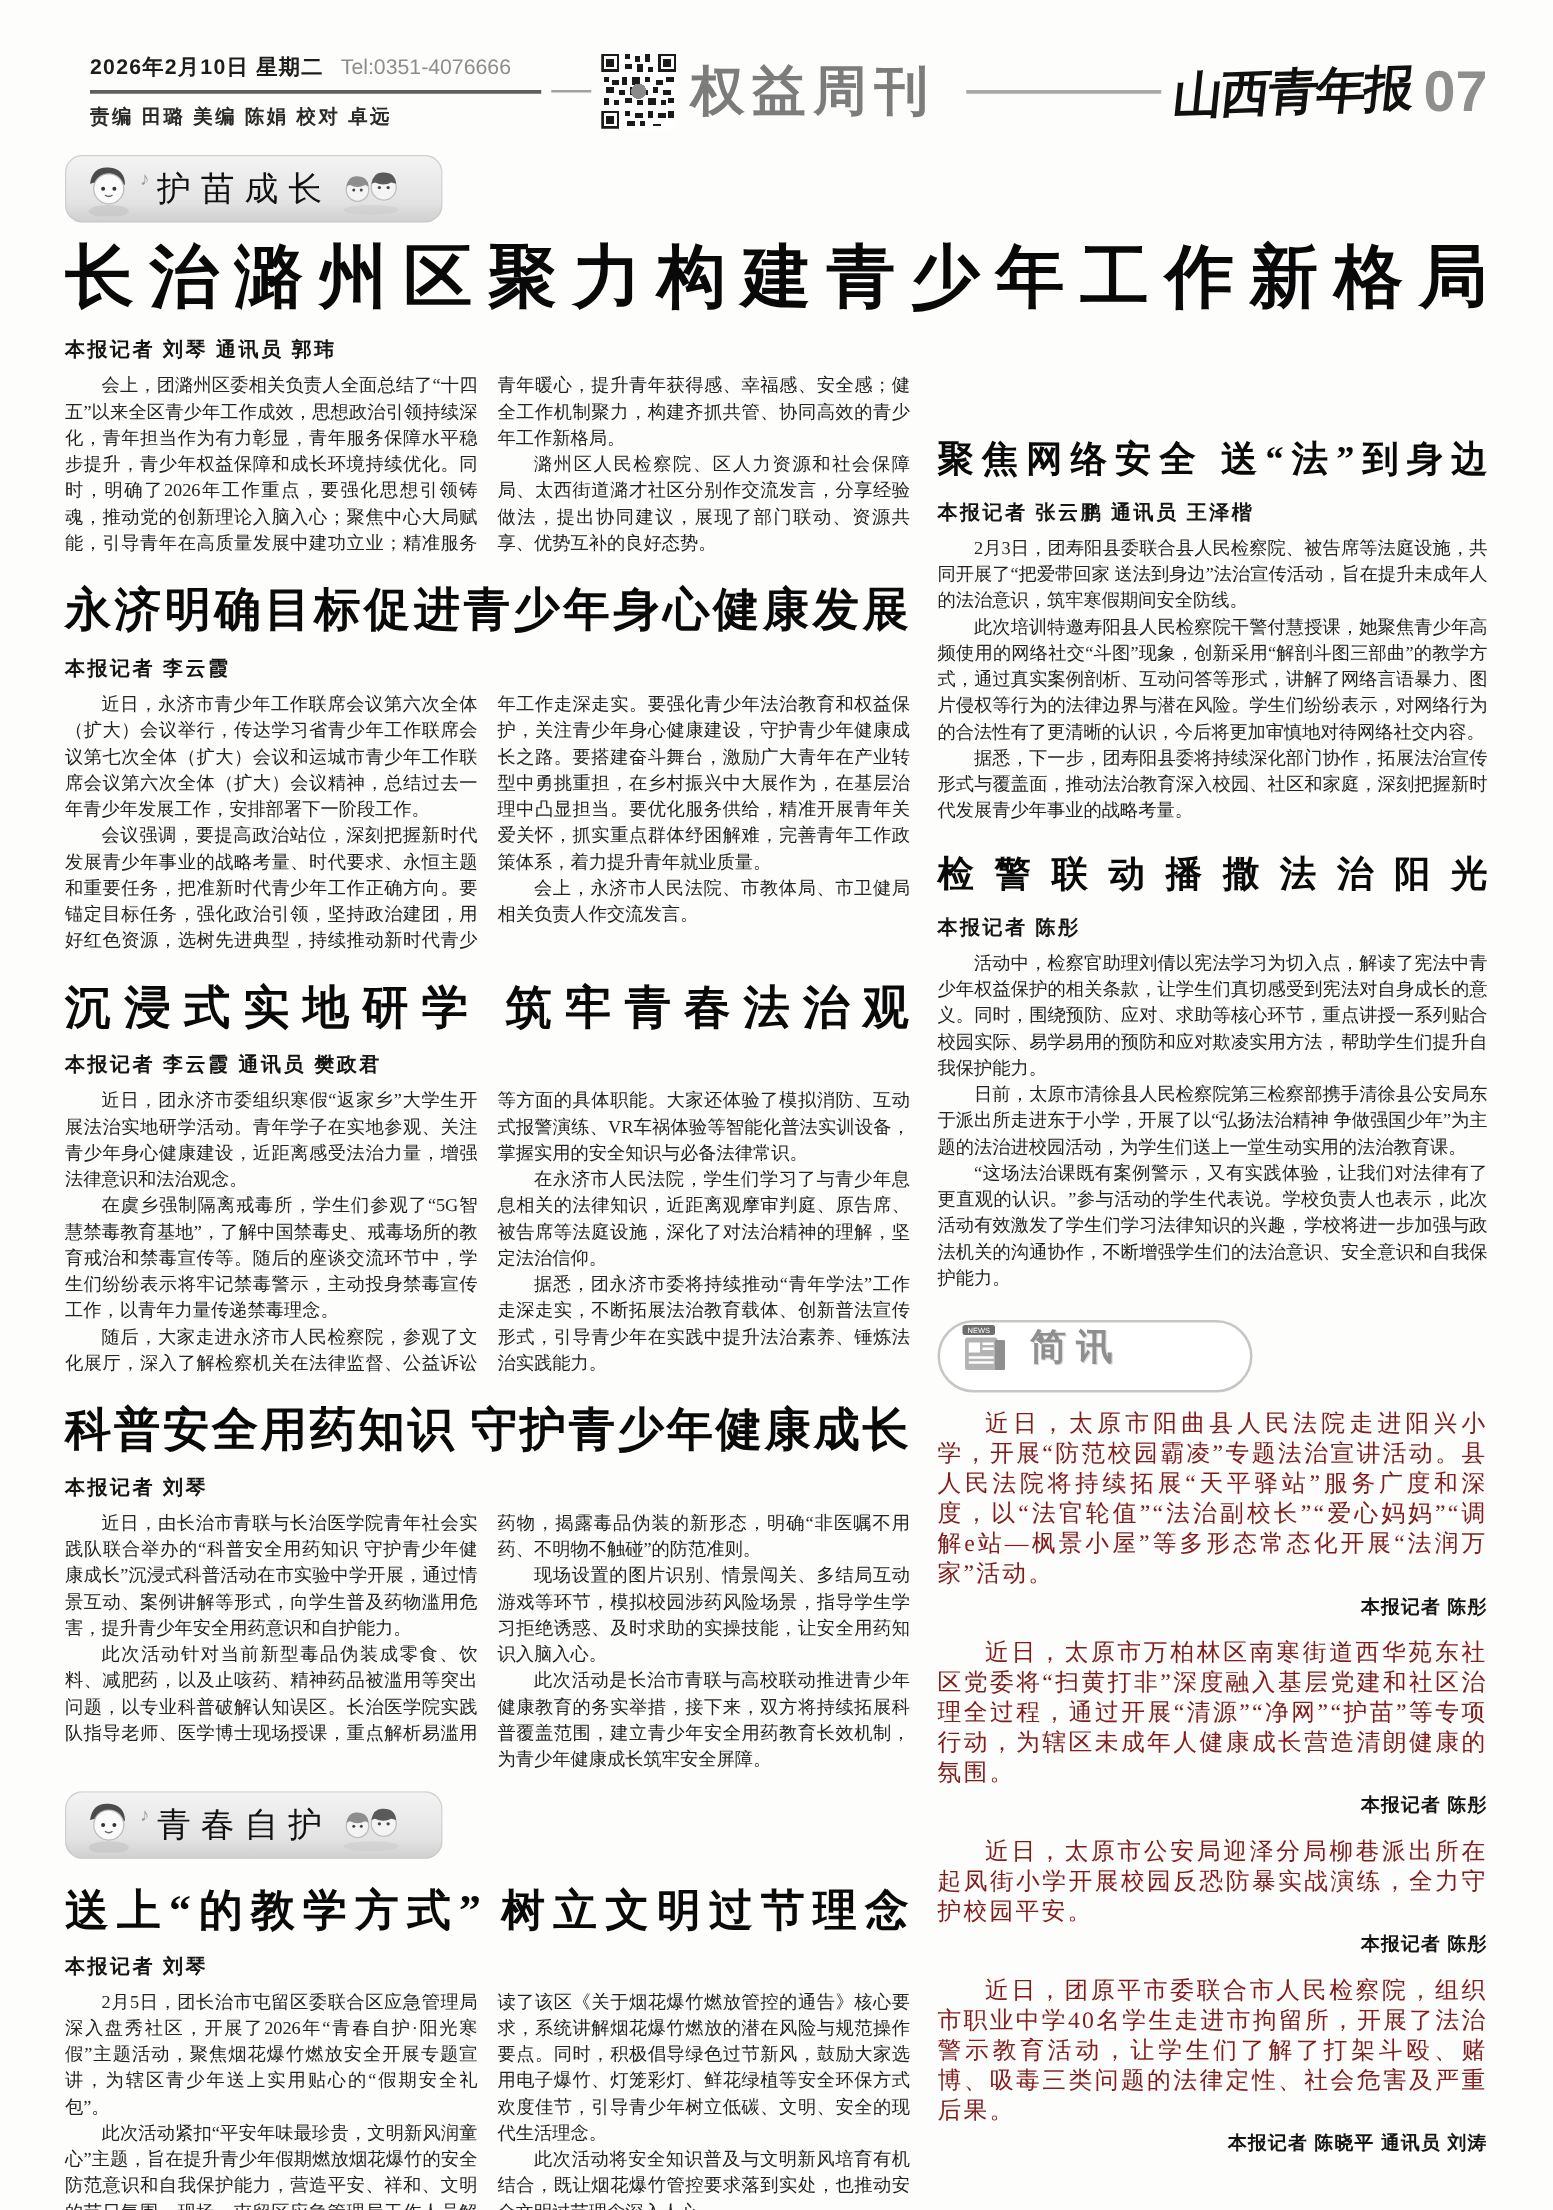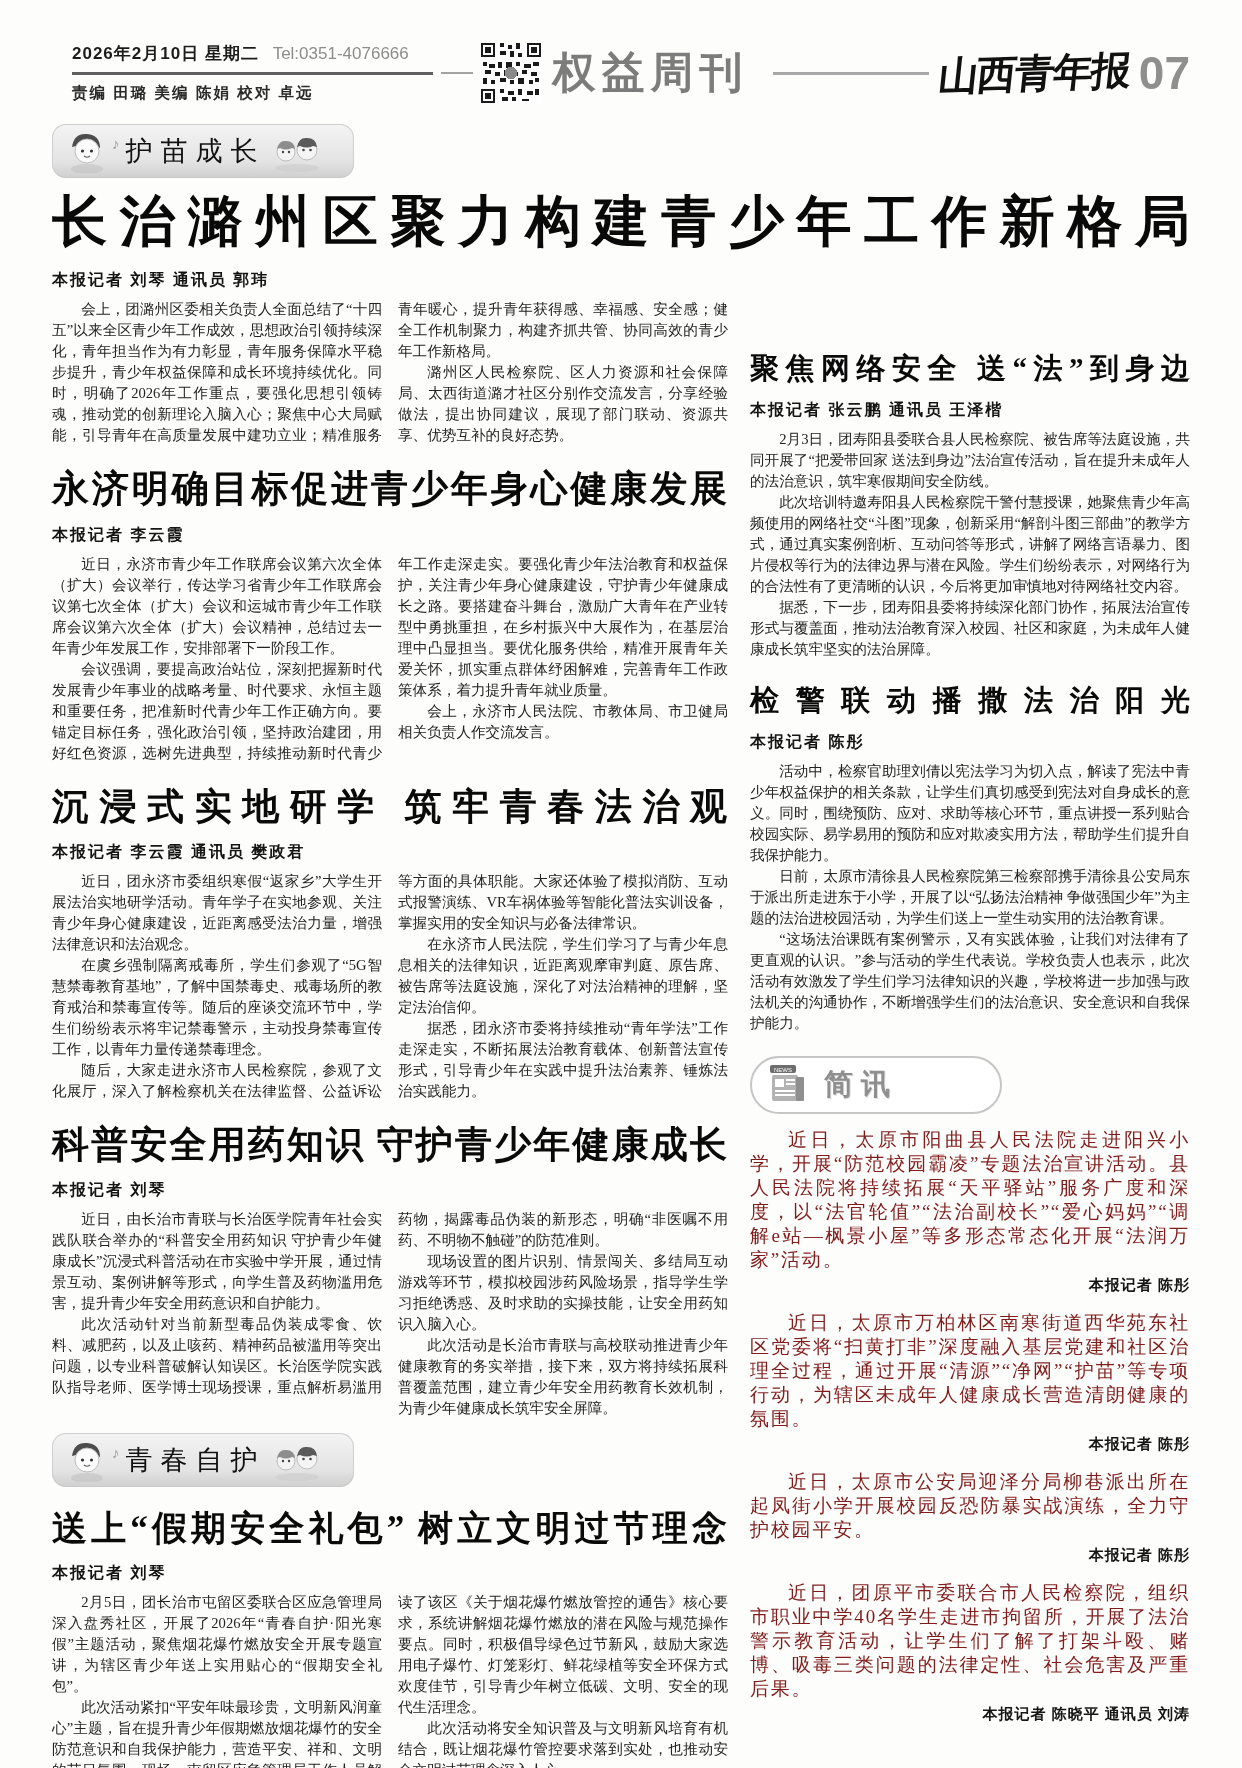--- a/index.html
+++ b/index.html
@@ -61,21 +61,21 @@
     line-height:1.25; text-align:justify; text-align-last:justify; letter-spacing:1px; }
   h2.art-title.small { font-size:35px; }
 
   h3.right-title { margin:0 0 0; font-size:29px; font-weight:bold; color:#0a0a0a;
     line-height:1.3; text-align:justify; text-align-last:justify; }
   .right-art { margin-bottom:22px; }
   .right-body { font-size:14.6px; line-height:21px; text-align:justify; color:#232323; }
   .right-body p { margin:0; text-indent:2em; }
 
   
-  .briefs-badge { display:flex; align-items:center; gap:14px; width:252px; height:58px;
+  .briefs-badge { display:flex; align-items:flex-start; gap:14px; width:252px; height:58px;
     border:2px solid #c6c6c6; border-radius:29px; padding:0 16px; margin:16px 0 14px; background:#fff; }
   .briefs-label { font-family:"Liberation Sans", sans-serif; font-size:29px; font-weight:900;
     color:#8f8f8f; letter-spacing:8px; text-shadow:1px 1px 0 #ddd; }
   .brief-item { font-size:19px; line-height:24px; letter-spacing:1.8px; text-align:justify; color:#7f1d1d; }
   .brief-item p { margin:0; text-indent:2em; }
   .brief-reporter { text-align:right; font-family:"Liberation Sans", sans-serif; font-weight:bold;
     font-size:15px; letter-spacing:1px; margin:4px 0 16px; color:#151515; }
 </style>
 </head>
 <body>
@@ -235,38 +235,38 @@
               <circle cx="19" cy="22" r="1.2" fill="#444"></circle>
             <circle cx="37" cy="20" r="10" fill="#f4f4f4" stroke="#bdbdbd"></circle>
             <path d="M27 17 q2 -10 10 -9 q9 0 10 9 l-4 -1 q-6 3 -13 0 z" fill="#5a5a5a"></path>
             <circle cx="33.5" cy="20" r="1.3" fill="#444"></circle>
               <circle cx="40.5" cy="20" r="1.3" fill="#444"></circle>
             <ellipse cx="27" cy="38" rx="22" ry="4" fill="#d6d6d6"></ellipse>
           </svg>
         </div>
       </div>
 
-      <h2 class="art-title small">送上“假期安全礼包” 树立文明过节理念</h2>
+      <h2 class="art-title small">送上“的教学方式” 树立文明过节理念</h2>
       <div class="byline">本报记者 刘琴</div>
       <div class="two-col bodytext">
         <p>2月5日，团长治市屯留区委联合区应急管理局深入盘秀社区，开展了2026年“青春自护·阳光寒假”主题活动，聚焦烟花爆竹燃放安全开展专题宣讲，为辖区青少年送上实用贴心的“假期安全礼包”。</p>
         <p>此次活动紧扣“平安年味最珍贵，文明新风润童心”主题，旨在提升青少年假期燃放烟花爆竹的安全防范意识和自我保护能力，营造平安、祥和、文明的节日氛围。现场，屯留区应急管理局工作人员解读了该区《关于烟花爆竹燃放管控的通告》核心要求，系统讲解烟花爆竹燃放的潜在风险与规范操作要点。同时，积极倡导绿色过节新风，鼓励大家选用电子爆竹、灯笼彩灯、鲜花绿植等安全环保方式欢度佳节，引导青少年树立低碳、文明、安全的现代生活理念。</p>
         <p>此次活动将安全知识普及与文明新风培育有机结合，既让烟花爆竹管控要求落到实处，也推动安全文明过节理念深入人心。</p>
       </div>
     </div>
 
     <div class="right-region">
 
       <div class="right-art">
         <h3 class="right-title">聚焦网络安全 送“法”到身边</h3>
         <div class="byline">本报记者 张云鹏 通讯员 王泽楷</div>
         <div class="right-body">
           <p>2月3日，团寿阳县委联合县人民检察院、被告席等法庭设施，共同开展了“把爱带回家 送法到身边”法治宣传活动，旨在提升未成年人的法治意识，筑牢寒假期间安全防线。</p>
           <p>此次培训特邀寿阳县人民检察院干警付慧授课，她聚焦青少年高频使用的网络社交“斗图”现象，创新采用“解剖斗图三部曲”的教学方式，通过真实案例剖析、互动问答等形式，讲解了网络言语暴力、图片侵权等行为的法律边界与潜在风险。学生们纷纷表示，对网络行为的合法性有了更清晰的认识，今后将更加审慎地对待网络社交内容。</p>
-          <p>据悉，下一步，团寿阳县委将持续深化部门协作，拓展法治宣传形式与覆盖面，推动法治教育深入校园、社区和家庭，为未成年人健康成长筑牢坚实的法治屏障。</p>
+          <p>据悉，下一步，团寿阳县委将持续深化部门协作，拓展法治宣传形式与覆盖面，推动法治教育深入校园、社区和家庭，深刻把握新时代发展青少年事业的战略考量。</p>
         </div>
       </div>
 
       <div class="right-art">
         <h3 class="right-title">检警联动播撒法治阳光</h3>
         <div class="byline">本报记者 陈彤</div>
         <div class="right-body">
           <p>活动中，检察官助理刘倩以宪法学习为切入点，解读了宪法中青少年权益保护的相关条款，让学生们真切感受到宪法对自身成长的意义。同时，围绕预防、应对、求助等核心环节，重点讲授一系列贴合校园实际、易学易用的预防和应对欺凌实用方法，帮助学生们提升自我保护能力。</p>
           <p>日前，太原市清徐县人民检察院第三检察部携手清徐县公安局东于派出所走进东于小学，开展了以“弘扬法治精神 争做强国少年”为主题的法治进校园活动，为学生们送上一堂生动实用的法治教育课。</p>
           <p>“这场法治课既有案例警示，又有实践体验，让我们对法律有了更直观的认识。”参与活动的学生代表说。学校负责人也表示，此次活动有效激发了学生们学习法律知识的兴趣，学校将进一步加强与政法机关的沟通协作，不断增强学生们的法治意识、安全意识和自我保护能力。</p>

